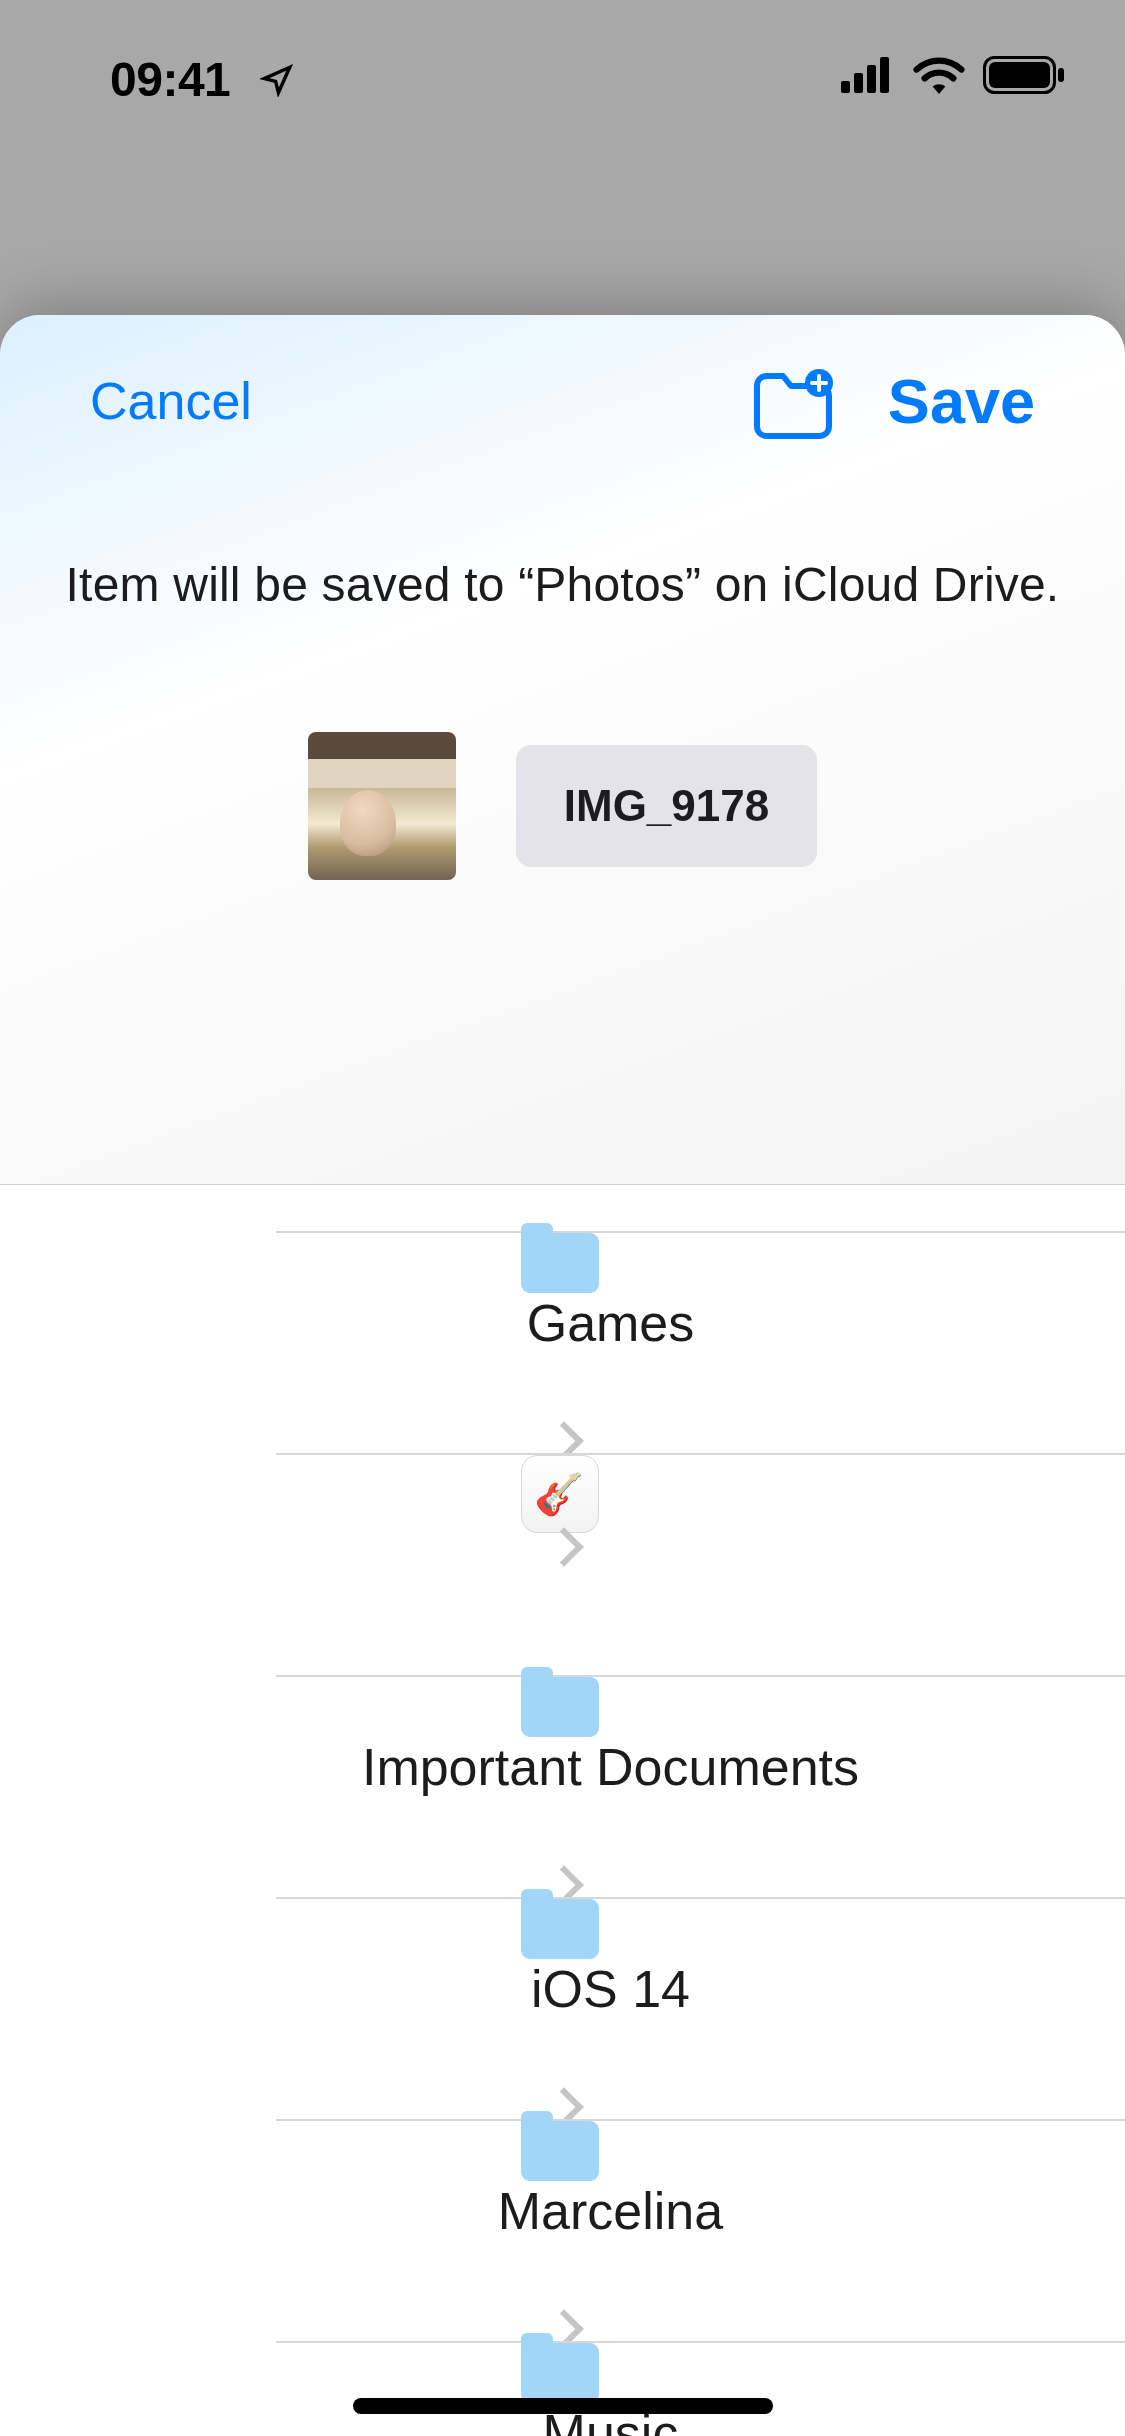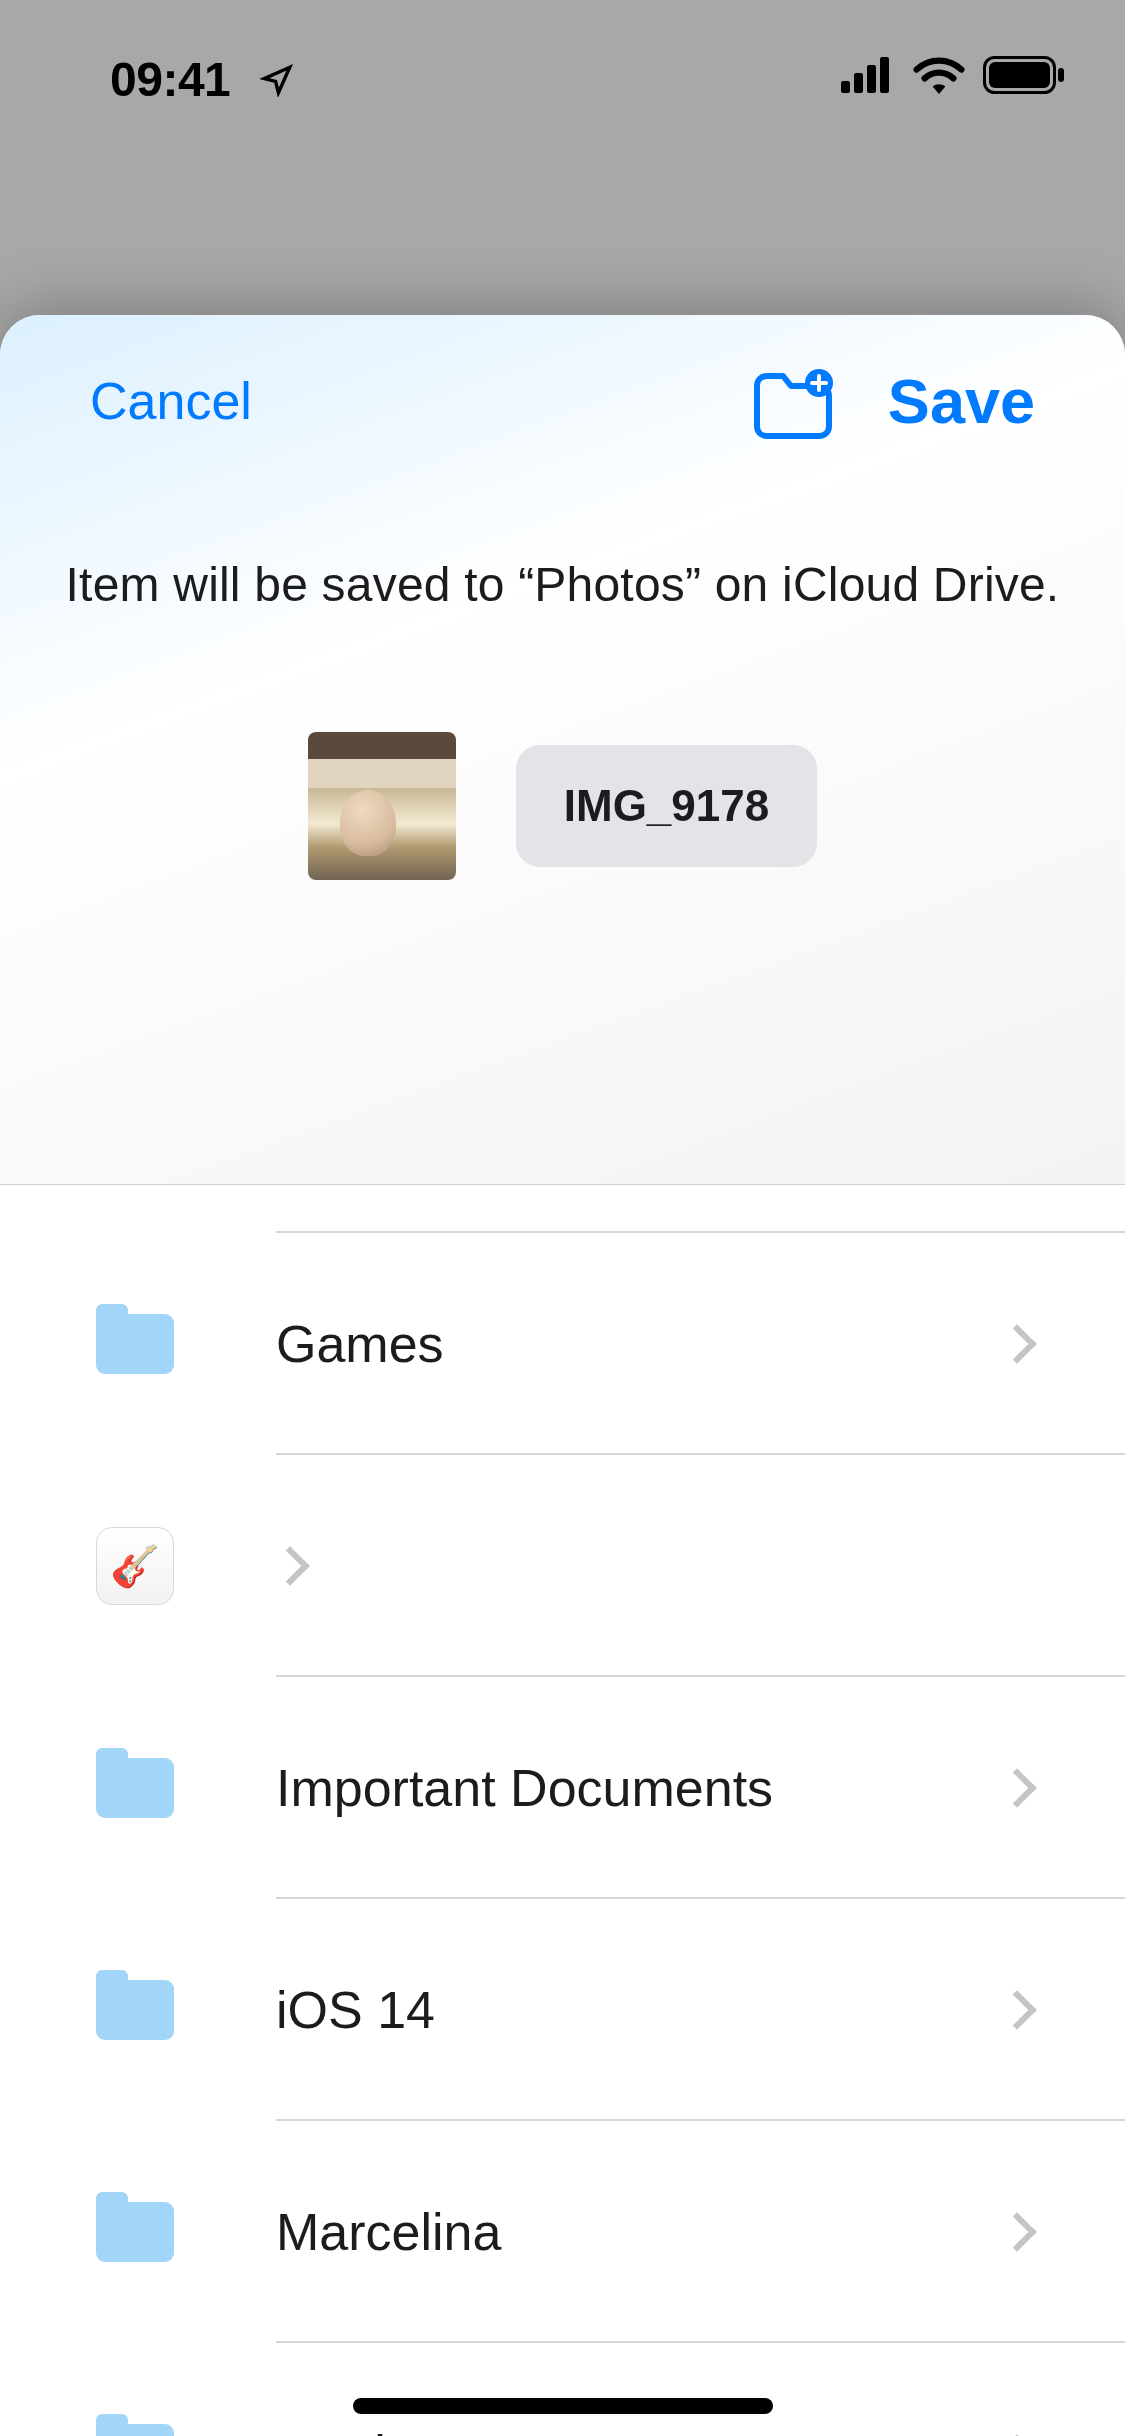--- a/index.html
+++ b/index.html
@@ -34,28 +34,29 @@
   width:148px; height:148px; border-radius:8px;
   background:linear-gradient(to bottom,#5a4a3c 0%,#5a4a3c 18%,#e2d5bf 18%,#e2d5bf 38%,#c8b896 38%,#f3e9d2 62%,#b09a70 78%,#726453 100%);
   position:relative; overflow:hidden;
 }
 .thumb::after{
   content:""; position:absolute; left:32px; top:58px; width:56px; height:66px; border-radius:50% 50% 44% 44%;
   background:radial-gradient(circle at 40% 30%, #f0d9c0 0%, #d8bca0 60%, #a88c70 100%);
 }
 .filename-field {
   font-size:44px; font-weight:600; color:#1c1c1e;
-  background:#e3e3e8; border-radius:24px; padding:36px 48px;
+  background:#e3e3e8; border-radius:15px; padding:36px 48px;
 }
 
 
 .list { position:absolute; top:870px; left:0; right:0; bottom:0; overflow:hidden; background:#fff; }
 .row {
   display:flex; align-items:center; height:222px; padding-left:96px;
   position:relative;
+  flex-direction:column;
 }
 .icon-slot { width:180px; display:flex; align-items:center; justify-content:flex-start; }
 .folder-icon {
   width:78px; height:60px; border-radius:6px 9px 9px 9px; background:#a2d6f8;
   position:relative;
 }
 .folder-icon::before{
   content:""; position:absolute; top:-10px; left:0; width:32px; height:14px;
   background:#a2d6f8; border-radius:6px 6px 0 0;
 }

